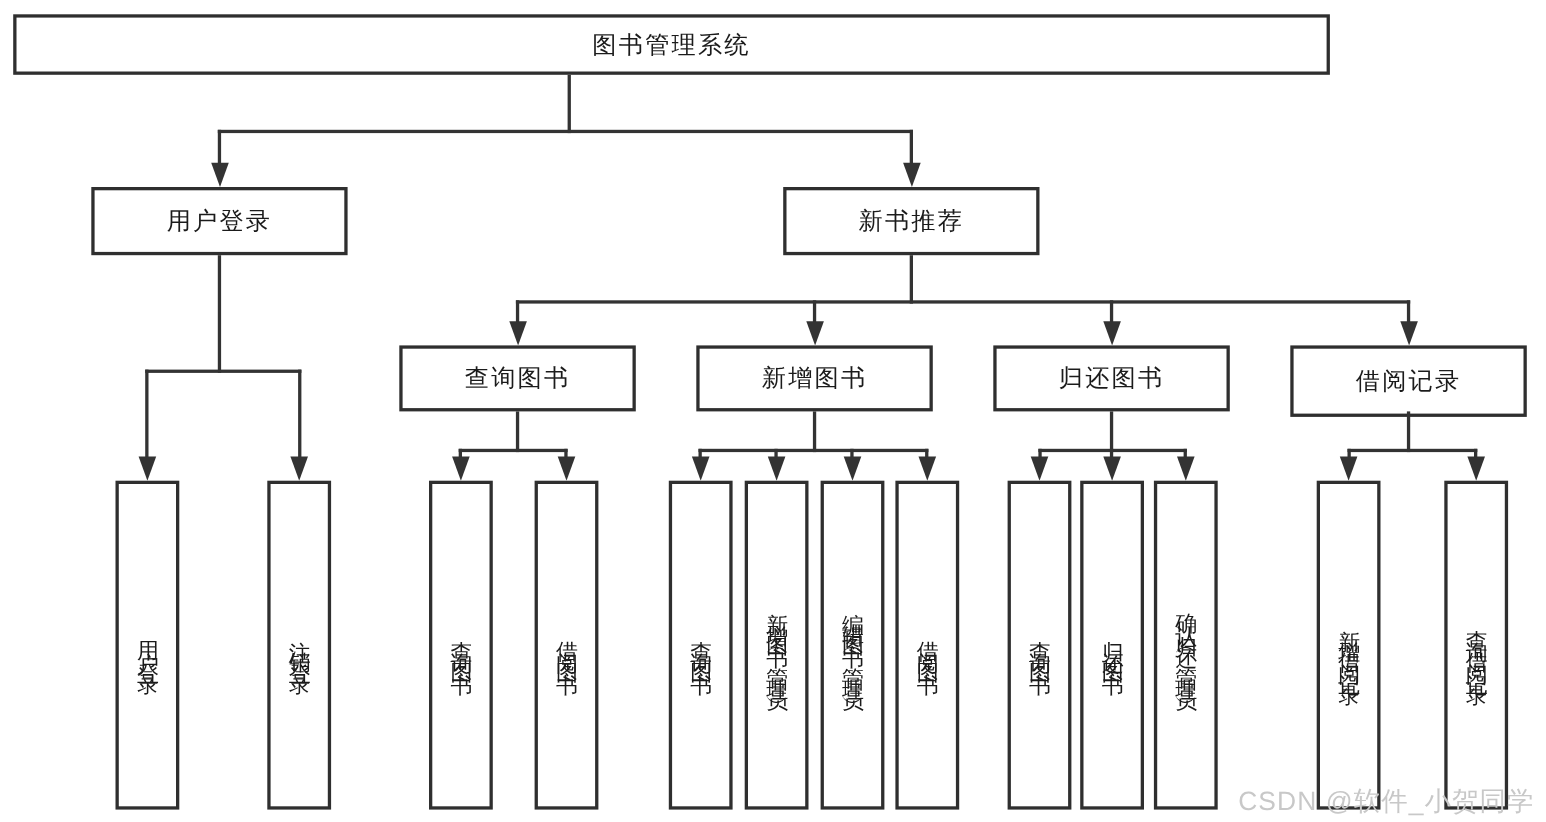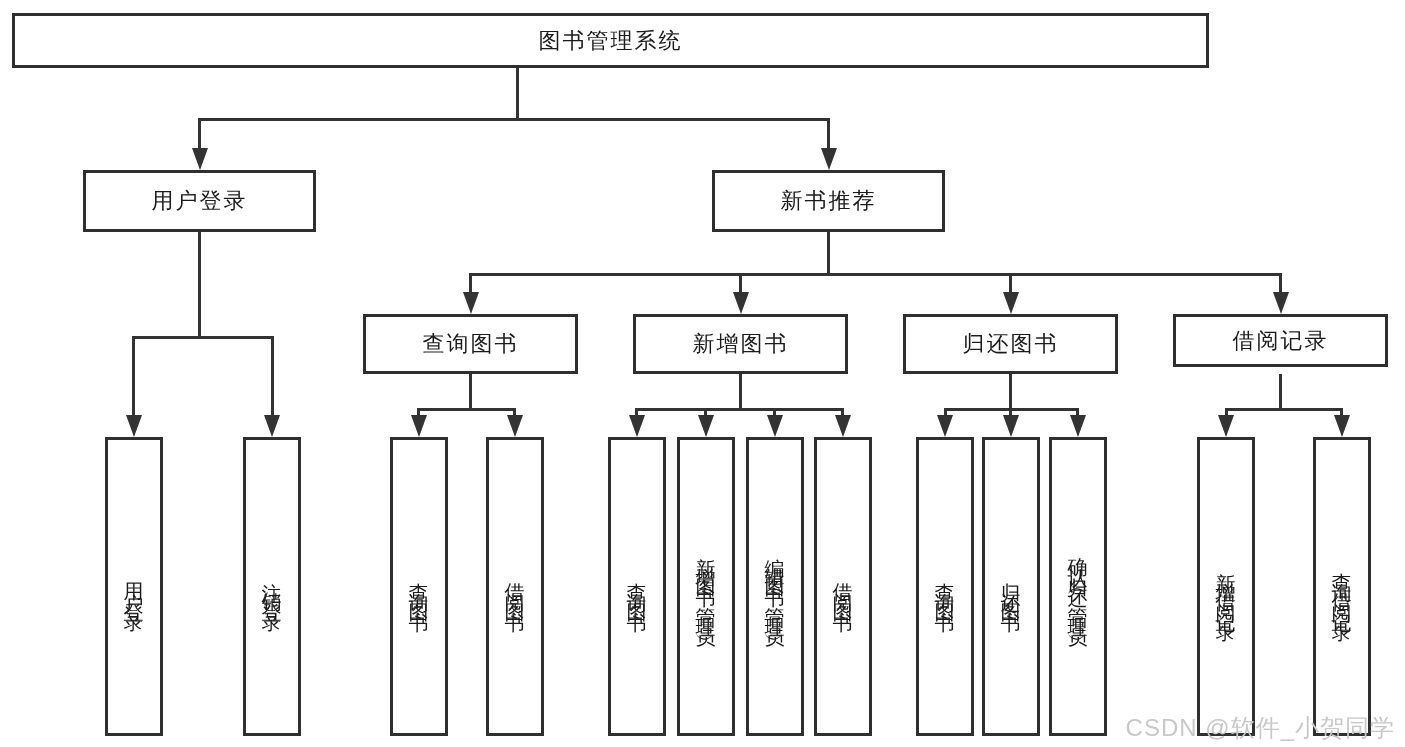--- a/index.html
+++ b/index.html
@@ -94,21 +94,21 @@
   <div class="vline" style="left:739px;top:273px;height:24px"></div>
   <div class="arrow" style="left:733px;top:292px"></div>
   <div class="vline" style="left:1009px;top:273px;height:24px"></div>
   <div class="arrow" style="left:1003px;top:292px"></div>
   <div class="vline" style="left:1279px;top:273px;height:24px"></div>
   <div class="arrow" style="left:1273px;top:292px"></div>
 
   <div class="node hnode" style="left:363px;top:314px;width:215px;height:60px">查询图书</div>
   <div class="node hnode" style="left:633px;top:314px;width:215px;height:60px">新增图书</div>
   <div class="node hnode" style="left:903px;top:314px;width:215px;height:60px">归还图书</div>
-  <div class="node hnode" style="left:1173px;top:314px;width:215px;height:53px">借阅记录</div>
+  <div class="node hnode" style="left:1173px;top:314px;width:215px;height:65px">借阅记录</div>
 
   <div class="vline" style="left:469px;top:374px;height:37px"></div>
   <div class="hline" style="left:417px;top:408px;width:99px"></div>
   <div class="vline" style="left:417px;top:408px;height:14px"></div>
   <div class="arrow" style="left:411px;top:415px"></div>
   <div class="vline" style="left:513px;top:408px;height:14px"></div>
   <div class="arrow" style="left:507px;top:415px"></div>
 
   <div class="vline" style="left:739px;top:374px;height:37px"></div>
   <div class="hline" style="left:635px;top:408px;width:209px"></div>

